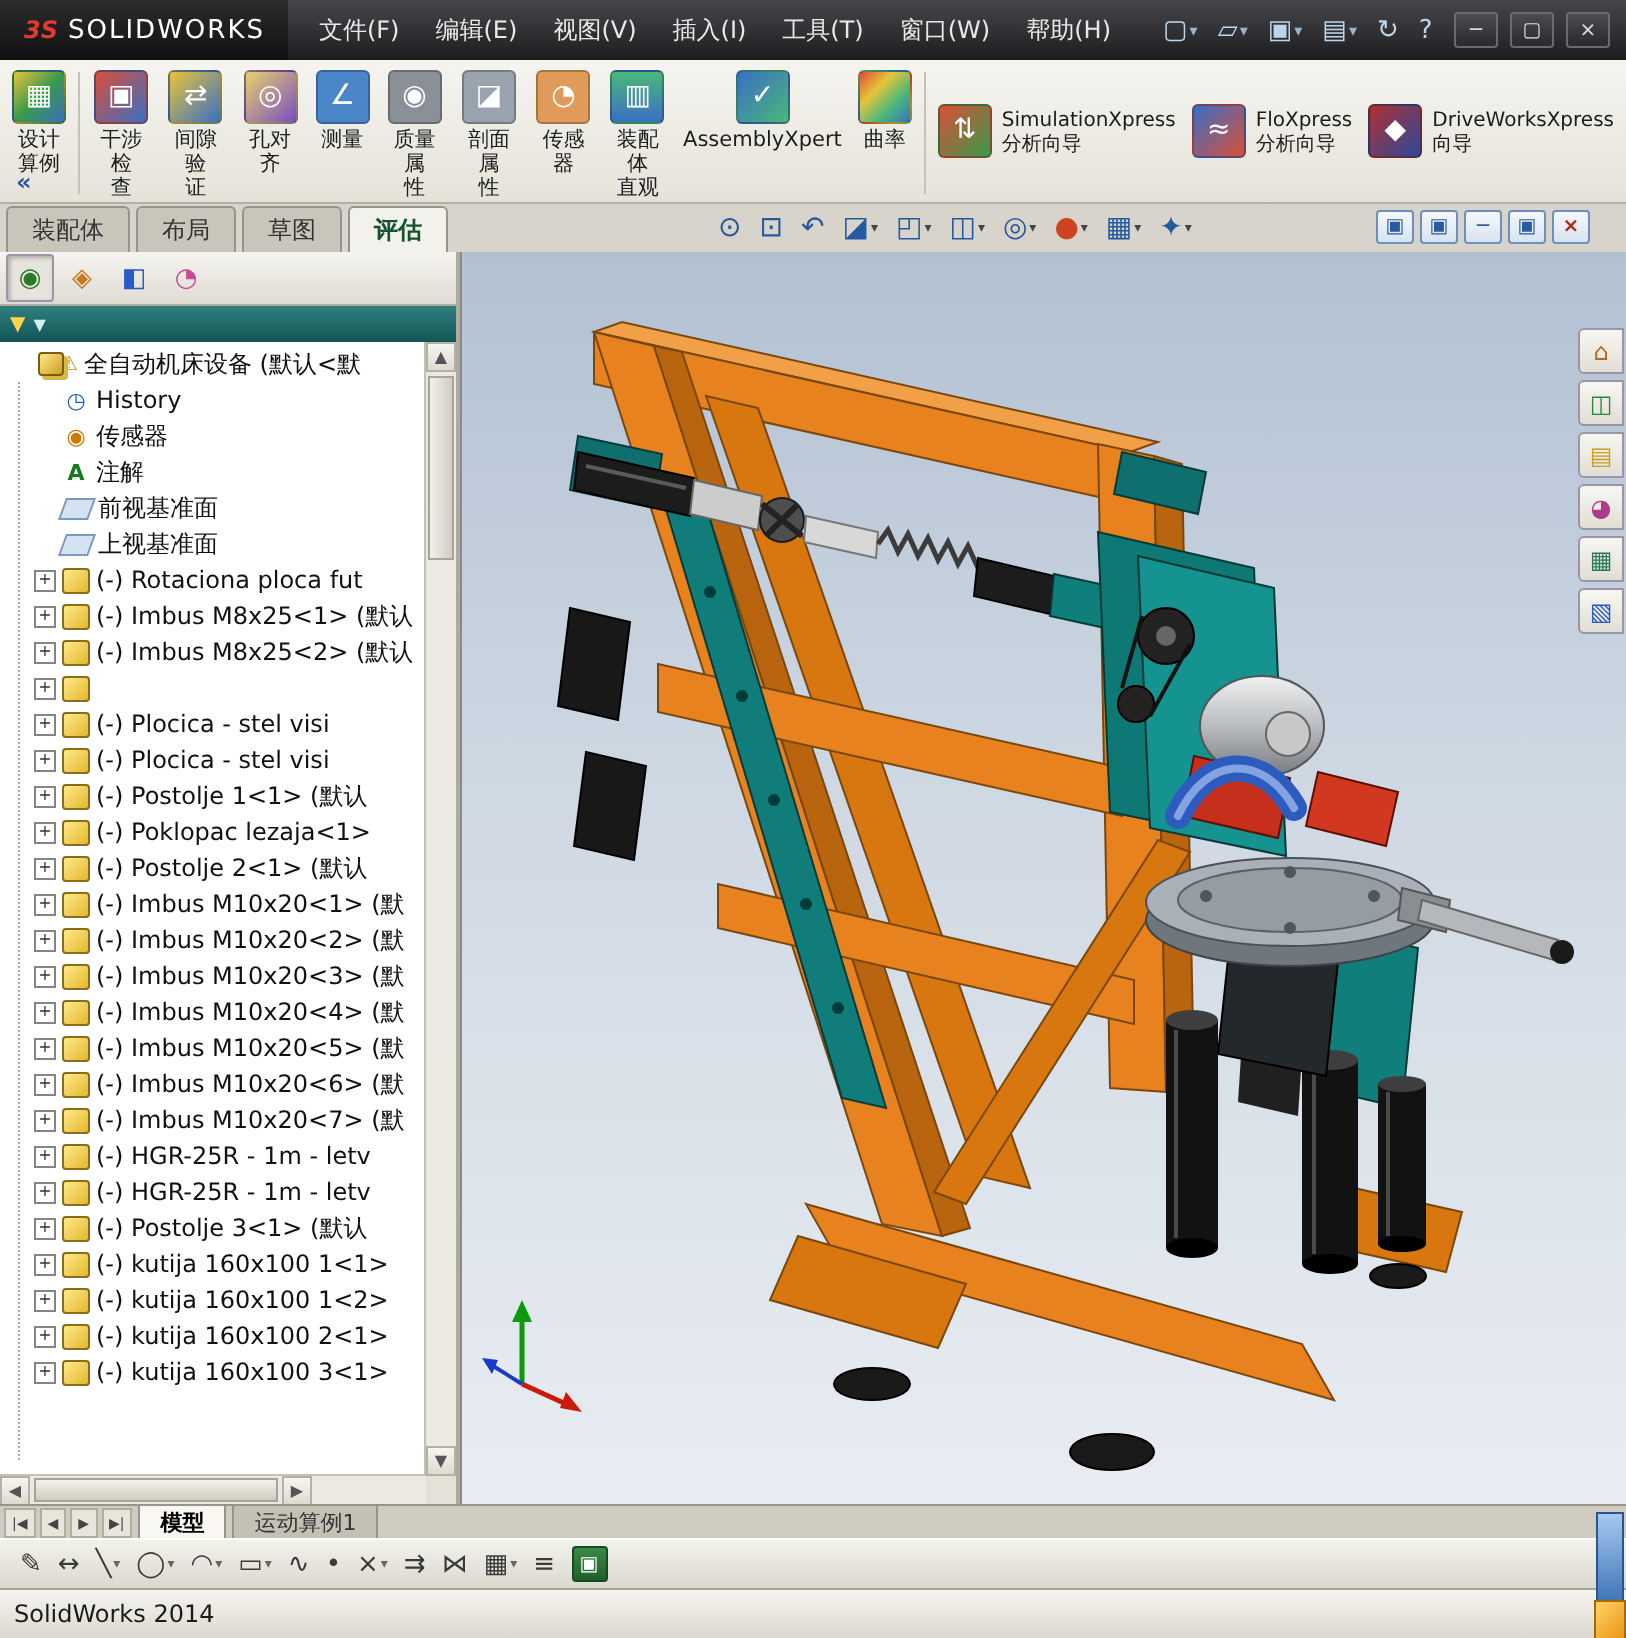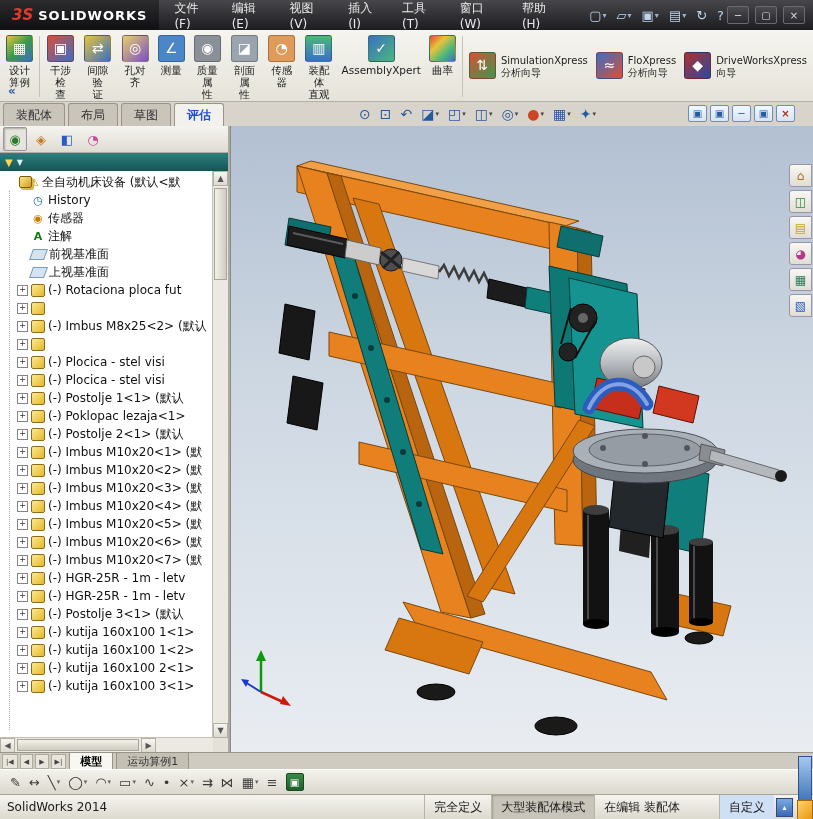--- a/index.html
+++ b/index.html
@@ -3,23 +3,23 @@
 <meta charset="utf-8">
 <style>
   html,body{margin:0;padding:0}
   body{width:813px;height:819px;position:relative;overflow:hidden;
        font-family:"DejaVu Sans","Liberation Sans",sans-serif;background:#d4d0c8;font-size:12px}
   
   .titlebar{position:absolute;left:0;top:0;width:813px;height:30px;
     background:linear-gradient(#47474b,#1d1d20);display:flex;align-items:center;color:#e8e8e8}
   .logo{display:flex;align-items:center;gap:5px;padding:0 12px;height:100%;
     background:linear-gradient(#2c2c2f,#101012)}
-  .logo-mark{color:#e23b2e;font-weight:bold;font-style:italic;font-size:15px}
-  .logo-text{font-weight:bold;letter-spacing:1px;font-size:13px;color:#fff}
-  .menus{display:flex;height:100%;margin-left:6px}
+  .logo-mark{color:#e23b2e;font-weight:bold;font-style:italic;font-size:12px}
+  .logo-text{font-weight:normal;letter-spacing:1px;font-size:13px;color:#fff}
+  .menus{display:flex;height:100%;align-items:center;margin-left:6px}
   .menu{padding:0 9px;font-size:12px;cursor:default}
   .quick{display:flex;align-items:center;gap:4px;margin-left:14px}
   .qbtn{display:inline-flex;align-items:center;gap:1px;padding:1px 3px;border-radius:2px}
   .qbtn .g{color:#bcd4ec;font-size:13px}
   .qbtn .caret{color:#9ab4d0;font-size:8px}
   .caret:empty{display:none}
   .winbtns{margin-left:auto;display:flex;align-items:center;gap:6px;padding-right:8px}
   .wbtn{width:20px;height:16px;display:flex;align-items:center;justify-content:center;
     border:1px solid #6a6a70;background:linear-gradient(#4c4c50,#2a2a2e);color:#ddd;font-size:10px;border-radius:2px}
   
@@ -48,21 +48,21 @@
   .rgB > div:nth-of-type(1) .ric{background:linear-gradient(135deg,#d94f3a,#3a9a4a)}
   .rgB > div:nth-of-type(2) .ric{background:linear-gradient(135deg,#3a6fc4,#d94f3a)}
   .rgB > div:nth-of-type(3) .ric{background:linear-gradient(135deg,#b03030,#2a4a9c)}
   .collapse{position:absolute;left:8px;bottom:3px;color:#2a5a9e;font-weight:bold;font-size:12px}
   
   .tabrow{position:absolute;left:0;top:102px;width:813px;height:24px;background:#d8d4cb;
     border-bottom:1px solid #98948a;display:flex;align-items:flex-end}
   .tabs{display:flex;align-items:flex-end;height:100%}
   .tab{padding:3px 12px 2px;font-size:12px;border:1px solid #98948a;border-bottom:none;
     background:#c9c5bb;margin-left:3px;border-radius:3px 3px 0 0;color:#333}
-  .tab.active{background:#f2f1ec;font-weight:bold;color:#1d4ed8}
+  .tab.active{background:#f2f1ec;font-weight:bold;color:#14532d}
   .hud{position:absolute;left:356px;top:2px;display:flex;align-items:center;gap:3px}
   .hbtn{height:20px;padding:0 3px;display:inline-flex;align-items:center;gap:1px;
     color:#245a9e;font-size:14px;border-radius:2px}
   .hbtn .caret{font-size:7px;color:#444}
   .hbtn.ball .g{color:#cc4422}
   .docbtns{position:absolute;right:18px;top:3px;display:flex;gap:3px}
   .dbtn{width:17px;height:15px;border:1px solid #6a8fc0;background:linear-gradient(#f4f8fc,#d8e4f0);
     color:#2a5a9e;font-size:10px;display:flex;align-items:center;justify-content:center;border-radius:2px}
   .dbtn.close{color:#b02a1a;font-weight:bold}
   
@@ -437,20 +437,21 @@
             <span class="exp">+</span>
             <span class="tico part"></span>
 
             <span class="tlabel">(-) Rotaciona ploca fut</span>
           </div>
 
           <div class="trow child">
             <span class="exp">+</span>
             <span class="tico part"></span>
 
+            <span class="tlabel">(-) Imbus M8x25&lt;1&gt; (默认</span>
           </div>
 
           <div class="trow child">
             <span class="exp">+</span>
             <span class="tico part"></span>
 
             <span class="tlabel">(-) Imbus M8x25&lt;2&gt; (默认</span>
           </div>
 
           <div class="trow child">
@@ -821,23 +822,16 @@
     </span>
 
     <span class="skbtn green">
       <span class="g">▣</span>
 
     </span>
   </div>
 
 <div class="statusbar">
   <span class="appname">SolidWorks 2014</span>
-  <div class="sright">
-    <span class="sitem">完全定义</span>
-    <span class="sitem pressed">大型装配体模式</span>
-    <span class="sitem">在编辑 装配体</span>
-    <span class="sitem custom">自定义</span>
-    <span class="custombox">▴</span>
-  </div>
 </div>
 
 <div class="scrollstrip"></div>
 <div class="grip"></div>
 
 </body></html>

